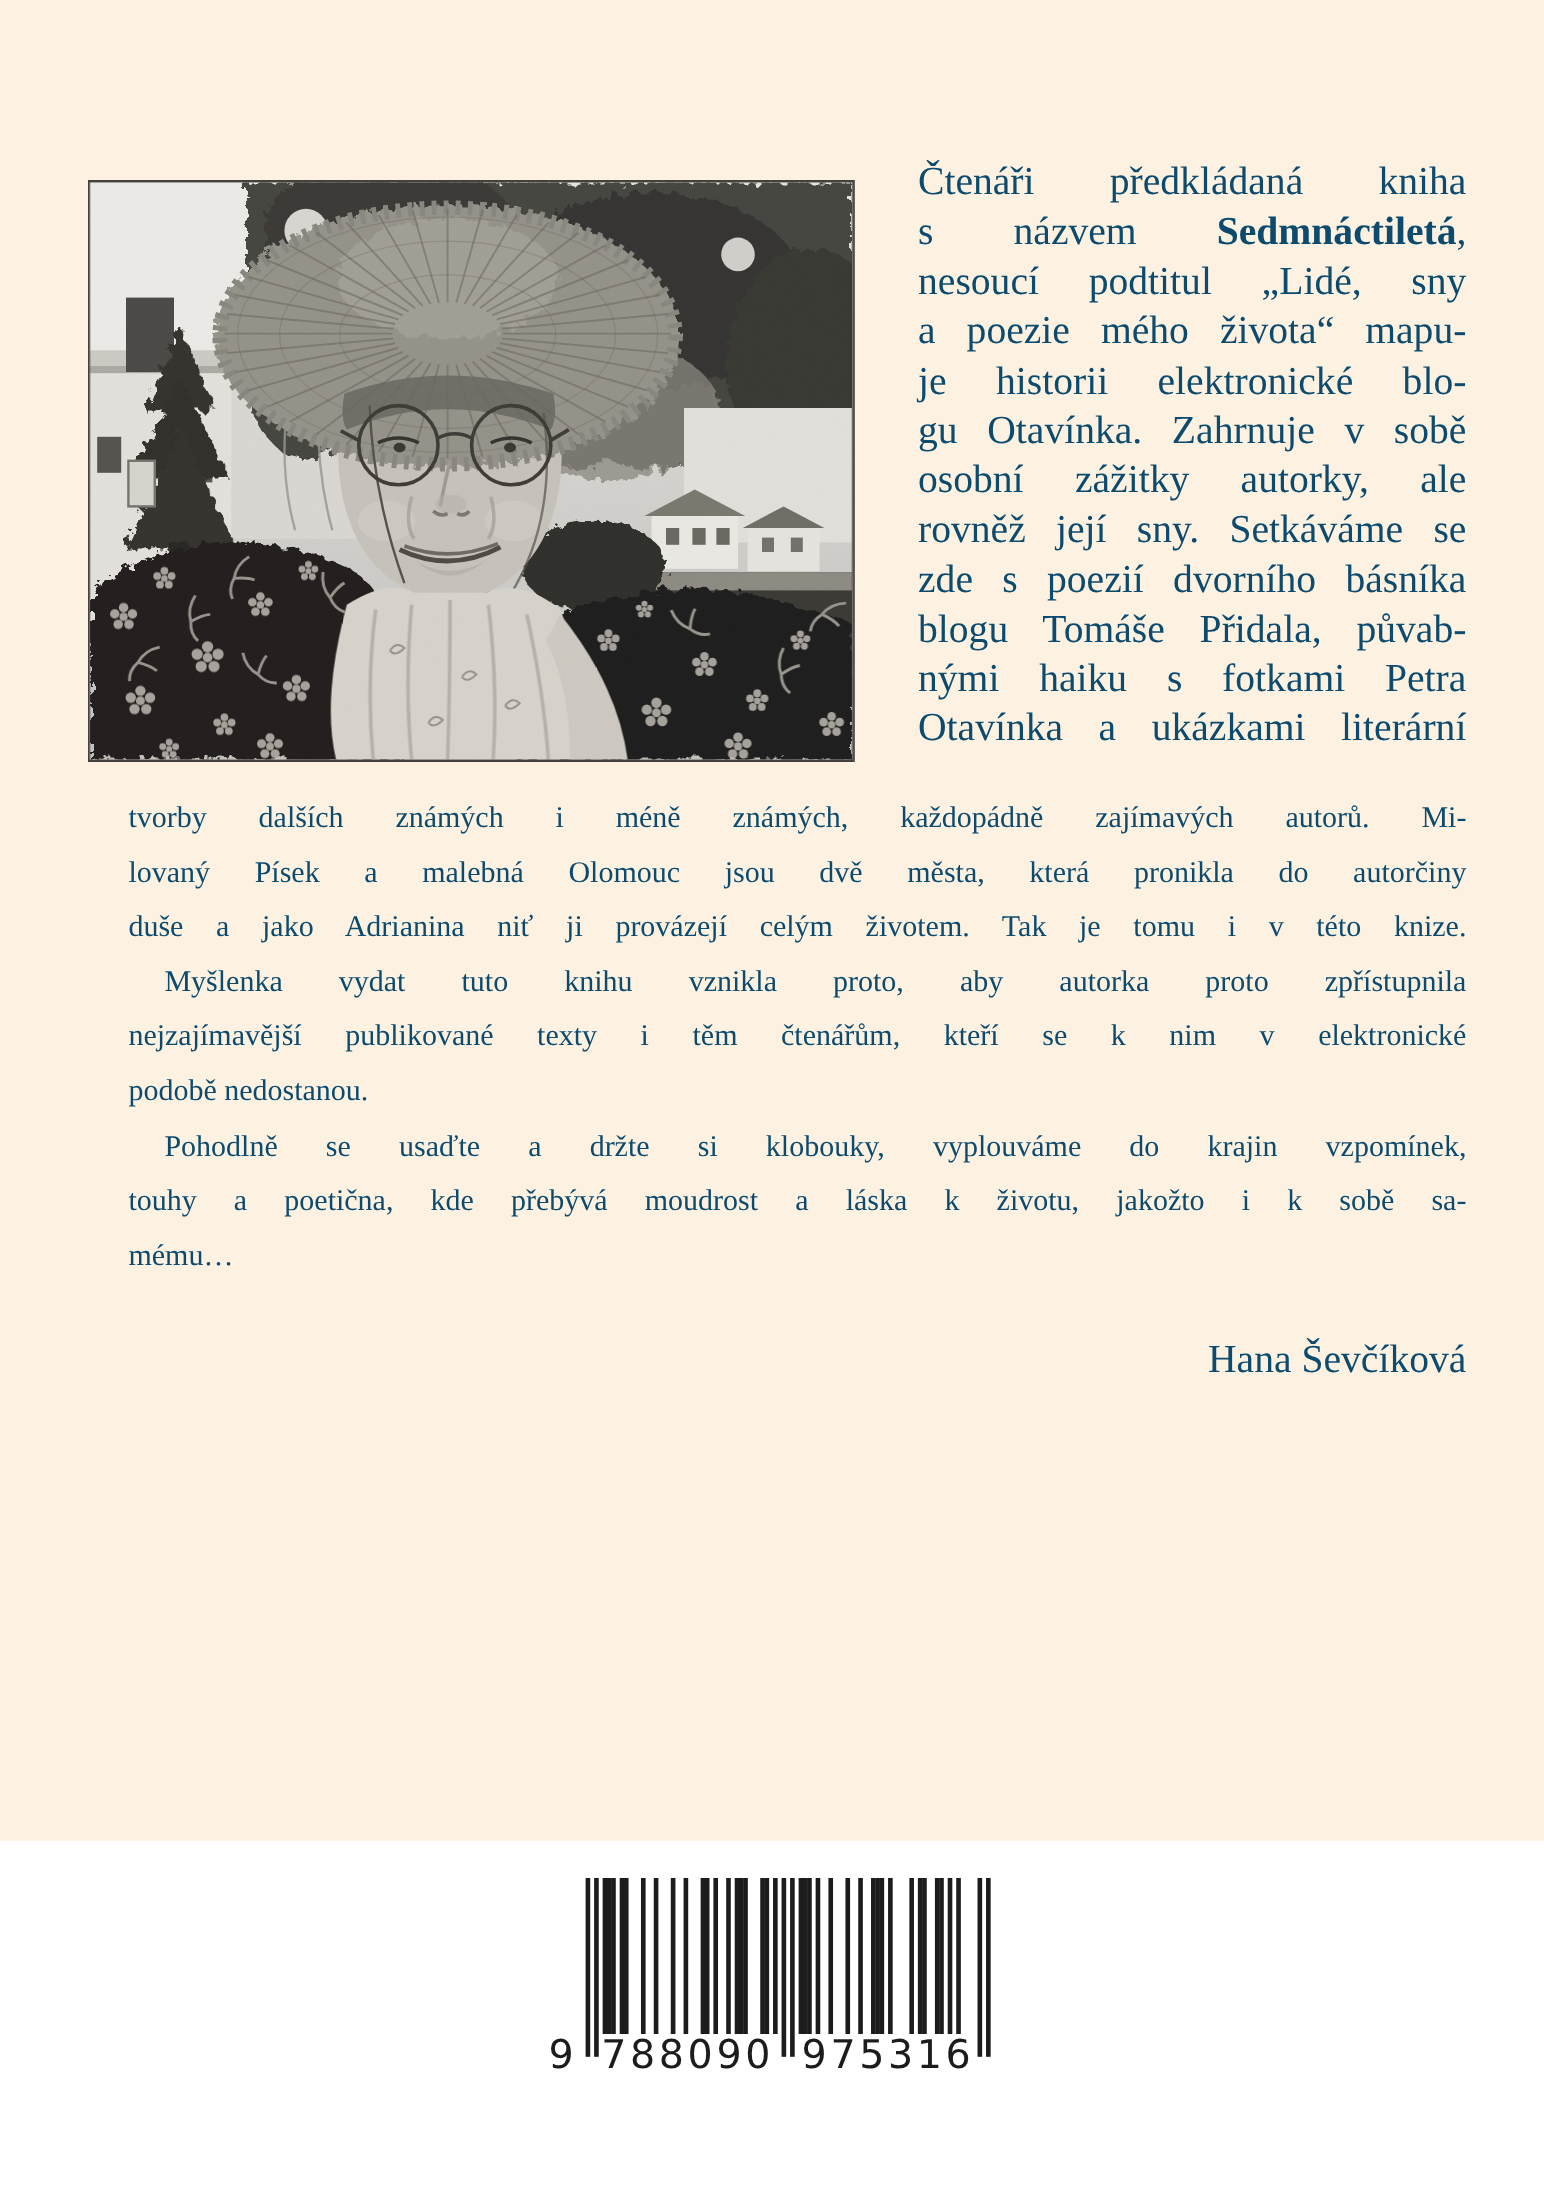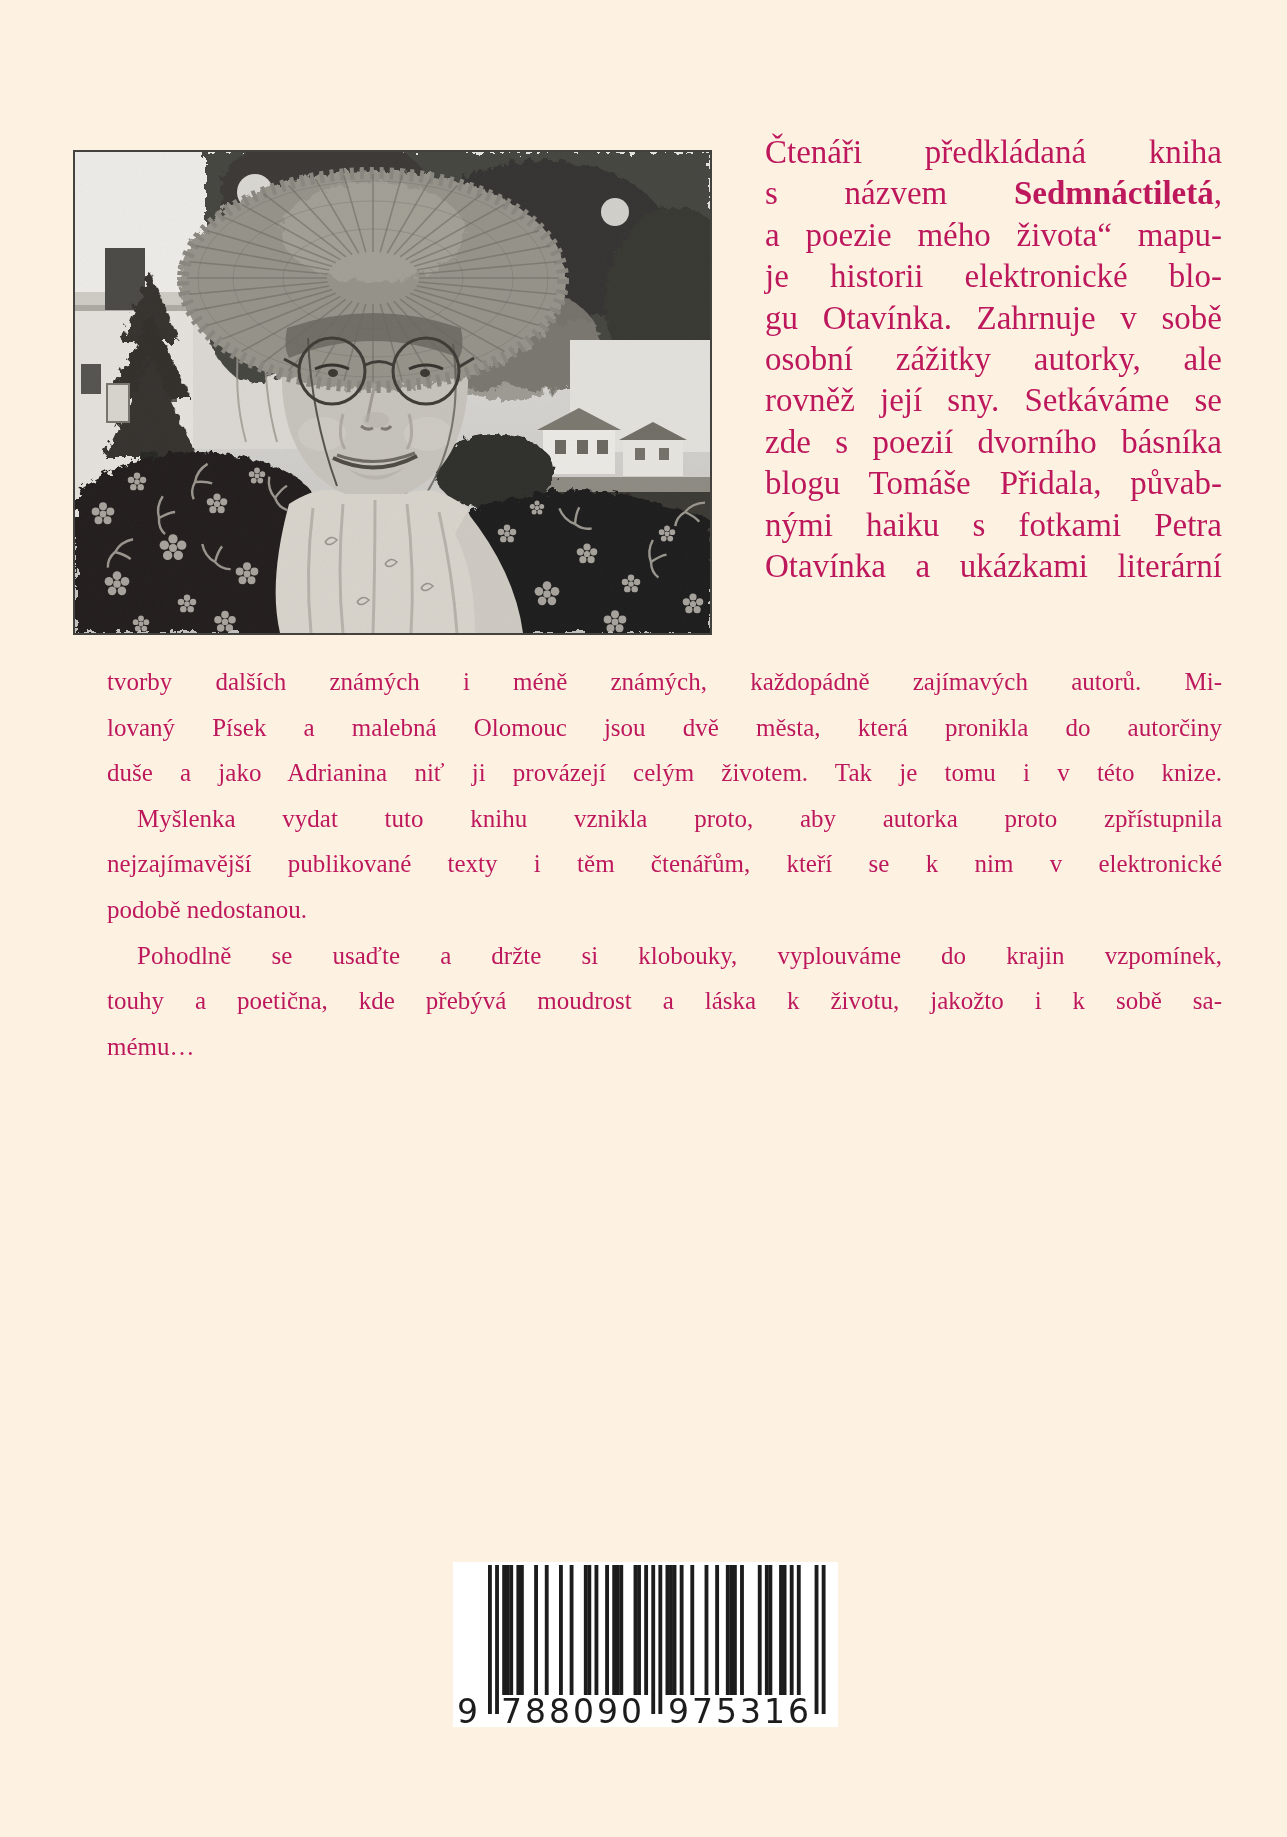--- a/index.html
+++ b/index.html
@@ -1,18 +1,18 @@
 <!DOCTYPE html>
 <html><head>
 <meta charset="utf-8">
 <style>
   html,body{margin:0;padding:0;}
   body{width:1287px;height:1837px;overflow:hidden;}
-  .page{position:relative;width:1287px;height:1837px;background:#fdf2e2;
-        font-family:"Liberation Serif","DejaVu Serif",serif;color:#be185d;}
+  .page{position:relative;width:1287px;height:1534px;background:#fdf2e2;
+        font-family:"Liberation Serif","DejaVu Serif",serif;color:#0c4a6e;}
   
   .photo{position:absolute;left:75px;top:152px;width:635px;height:481px;margin:0;
          outline:2px solid #44423e;background:#c9c6c1;}
   .photo svg{display:block;width:635px;height:481px;}
   
   .col-lines{position:absolute;left:765px;top:132px;width:457px;}
   .full-lines{position:absolute;left:63px;top:659px;width:1159px;}
   .line{white-space:normal;}
   .cline{font-size:33px;line-height:41.4px;height:41.4px;text-align:justify;text-align-last:justify;}
   .fline{font-size:25px;line-height:45.6px;height:45.6px;text-align:justify;text-align-last:justify;margin-left:44px;}
@@ -273,20 +273,21 @@
         </g>
       </g>
 
       <rect width="635" height="481" filter="url(#grain)"></rect>
     </svg>
   </figure>
 
   <div class="col-lines" id="col-lines">
       <div class="line cline"><span>Čtenáři předkládaná kniha</span></div>
       <div class="line cline"><span>s názvem </span><span class="b">Sedmnáctiletá</span><span>,</span></div>
+      <div class="line cline"><span>nesoucí podtitul „Lidé, sny</span></div>
       <div class="line cline"><span>a poezie mého života“ mapu-</span></div>
       <div class="line cline"><span>je historii elektronické blo-</span></div>
       <div class="line cline"><span>gu Otavínka. Zahrnuje v sobě</span></div>
       <div class="line cline"><span>osobní zážitky autorky, ale</span></div>
       <div class="line cline"><span>rovněž její sny. Setkáváme se</span></div>
       <div class="line cline"><span>zde s poezií dvorního básníka</span></div>
       <div class="line cline"><span>blogu Tomáše Přidala, půvab-</span></div>
       <div class="line cline"><span>nými haiku s fotkami Petra</span></div>
       <div class="line cline"><span>Otavínka a ukázkami literární</span></div>
     </div>
@@ -296,20 +297,21 @@
       <div class="line fline"><span>lovaný Písek a malebná Olomouc jsou dvě města, která pronikla do autorčiny</span></div>
       <div class="line fline"><span>duše a jako Adrianina niť ji provázejí celým životem. Tak je tomu i v této knize.</span></div>
       <div class="line fline indent"><span>Myšlenka vydat tuto knihu vznikla proto, aby autorka proto zpřístupnila</span></div>
       <div class="line fline"><span>nejzajímavější publikované texty i těm čtenářům, kteří se k nim v elektronické</span></div>
       <div class="line fline last"><span>podobě nedostanou.</span></div>
       <div class="line fline indent"><span>Pohodlně se usaďte a držte si klobouky, vyplouváme do krajin vzpomínek,</span></div>
       <div class="line fline"><span>touhy a poetična, kde přebývá moudrost a láska k životu, jakožto i k sobě sa-</span></div>
       <div class="line fline last"><span>mému…</span></div>
     </div>
 
+  <div class="author">Hana Ševčíková</div>
 
   <div class="barcode-box">
     <svg viewBox="0 0 385 165">
       <g id="bars">
           <rect x="35.00" y="3" width="3.85" height="149" fill="#1c1c1c"></rect>
           <rect x="42.10" y="3" width="3.85" height="149" fill="#1c1c1c"></rect>
           <rect x="49.20" y="3" width="3.85" height="130" fill="#1c1c1c"></rect>
           <rect x="52.75" y="3" width="3.85" height="130" fill="#1c1c1c"></rect>
           <rect x="56.30" y="3" width="3.85" height="130" fill="#1c1c1c"></rect>
           <rect x="63.40" y="3" width="3.85" height="130" fill="#1c1c1c"></rect>

